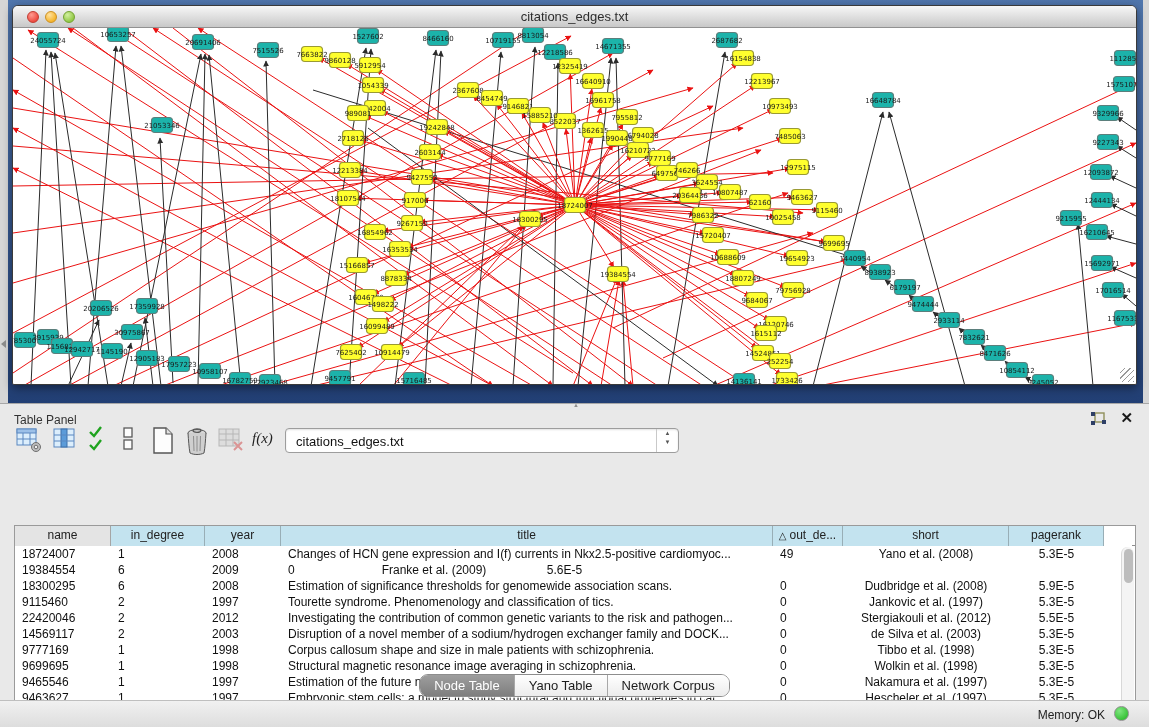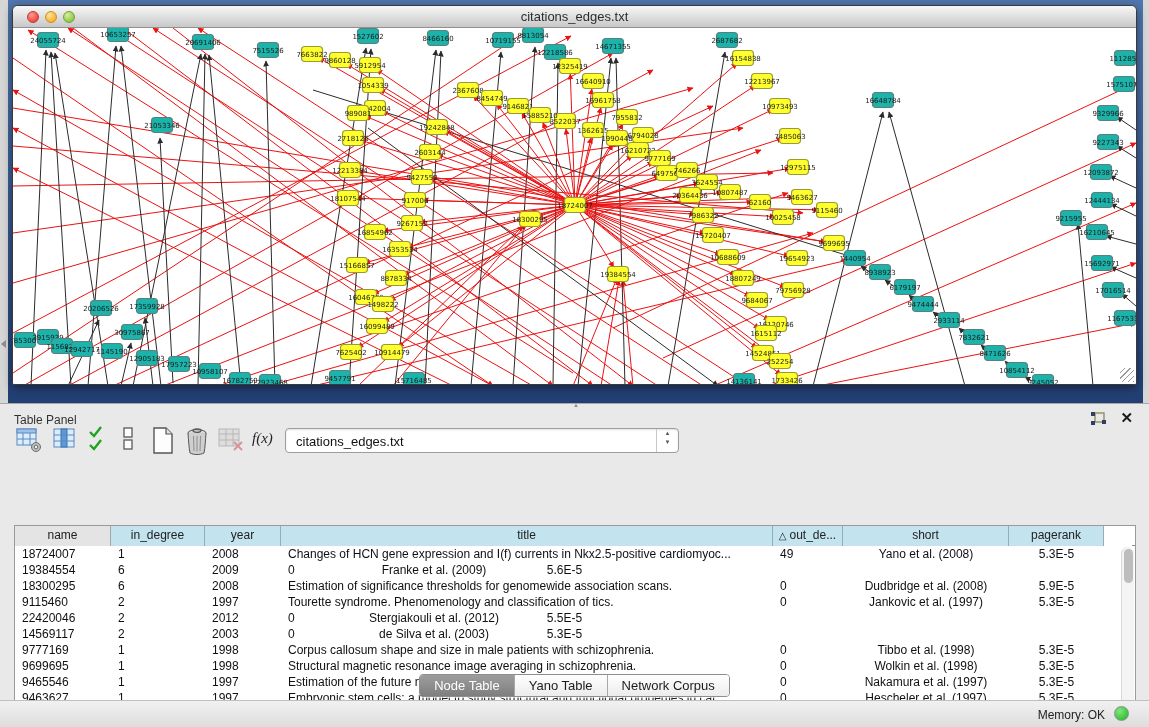--- a/index.html
+++ b/index.html
@@ -64,21 +64,21 @@
   .tr { display:flex; height:16px; background:#fff; cursor:default; }
   .td { flex:none; font-size:12px; color:#101010; line-height:16px; white-space:nowrap; overflow:hidden; padding:0 4px; }
   .td.left { text-align:left; padding-left:7px; }
   .td.center { text-align:center; }
   #vscroll { position:absolute; right:1px; top:21px; width:13px; height:160px;
     background:#f4f4f4; border-left:1px solid #d8d8d8; border-radius:7px; }
   #vscroll .thumb { position:absolute; left:2px; top:2px; width:9px; height:34px;
     background:#bdbdbd; border-radius:5px; }
 
   #tabbar { position:absolute; left:0; top:270px; width:1149px; height:24px; text-align:center; }
-  #seg { display:inline-flex; border:1px solid #8d8d8d; border-radius:4px; overflow:hidden;
+  #seg { display:inline-flex; border:1px solid #8d8d8d; border-radius:9px; overflow:hidden;
     box-shadow:0 1px 1px rgba(255,255,255,.7);justify-content:flex-end; }
   .seg-btn { padding:3px 14px; font-size:13px; background:linear-gradient(#ffffff,#ececec);
     color:#1c1c1c; border-right:1px solid #a8a8a8; cursor:pointer; }
   .seg-btn:last-child { border-right:none; }
   .seg-btn.active { background:linear-gradient(#9e9e9e,#7e7e7e); color:#fff; }
 
   
   #statusbar { position:absolute; left:0; top:700px; width:1149px; height:27px;
     background:linear-gradient(#f1f1f1,#dddddd); border-top:1px solid #bfbfbf; }
   #memory-label { position:absolute; right:44px; top:7px; font-size:12px; color:#222; }
@@ -856,28 +856,30 @@
             <div class="td left" style="width: 76px;">1997</div>
             <div class="td left" style="width: 492px;">Tourette syndrome. Phenomenology and classification of tics.</div>
             <div class="td left" style="width: 70px;">0</div>
             <div class="td center" style="width: 166px;">Jankovic et al. (1997)</div>
             <div class="td center" style="width: 95px;">5.3E-5</div>
           </div>
           <div class="tr">
             <div class="td left" style="width: 96px;">22420046</div>
             <div class="td left" style="width: 94px;">2</div>
             <div class="td left" style="width: 76px;">2012</div>
+            <div class="td left" style="width: 492px;">Investigating the contribution of common genetic variants to the risk and pathogen...</div>
             <div class="td left" style="width: 70px;">0</div>
             <div class="td center" style="width: 166px;">Stergiakouli et al. (2012)</div>
             <div class="td center" style="width: 95px;">5.5E-5</div>
           </div>
           <div class="tr">
             <div class="td left" style="width: 96px;">14569117</div>
             <div class="td left" style="width: 94px;">2</div>
             <div class="td left" style="width: 76px;">2003</div>
+            <div class="td left" style="width: 492px;">Disruption of a novel member of a sodium/hydrogen exchanger family and DOCK...</div>
             <div class="td left" style="width: 70px;">0</div>
             <div class="td center" style="width: 166px;">de Silva et al. (2003)</div>
             <div class="td center" style="width: 95px;">5.3E-5</div>
           </div>
           <div class="tr">
             <div class="td left" style="width: 96px;">9777169</div>
             <div class="td left" style="width: 94px;">1</div>
             <div class="td left" style="width: 76px;">1998</div>
             <div class="td left" style="width: 492px;">Corpus callosum shape and size in male patients with schizophrenia.</div>
             <div class="td left" style="width: 70px;">0</div>

